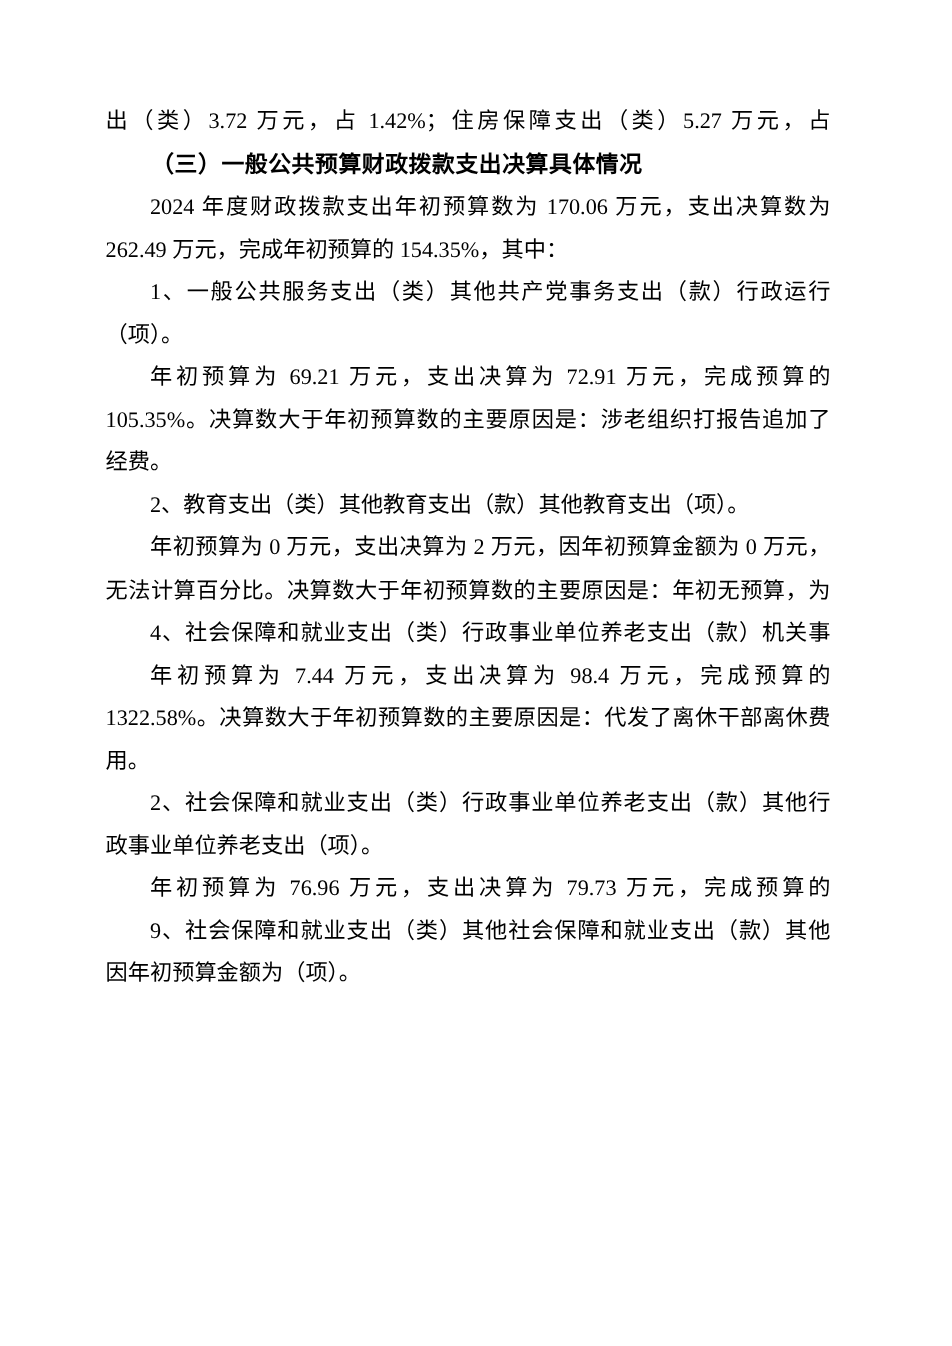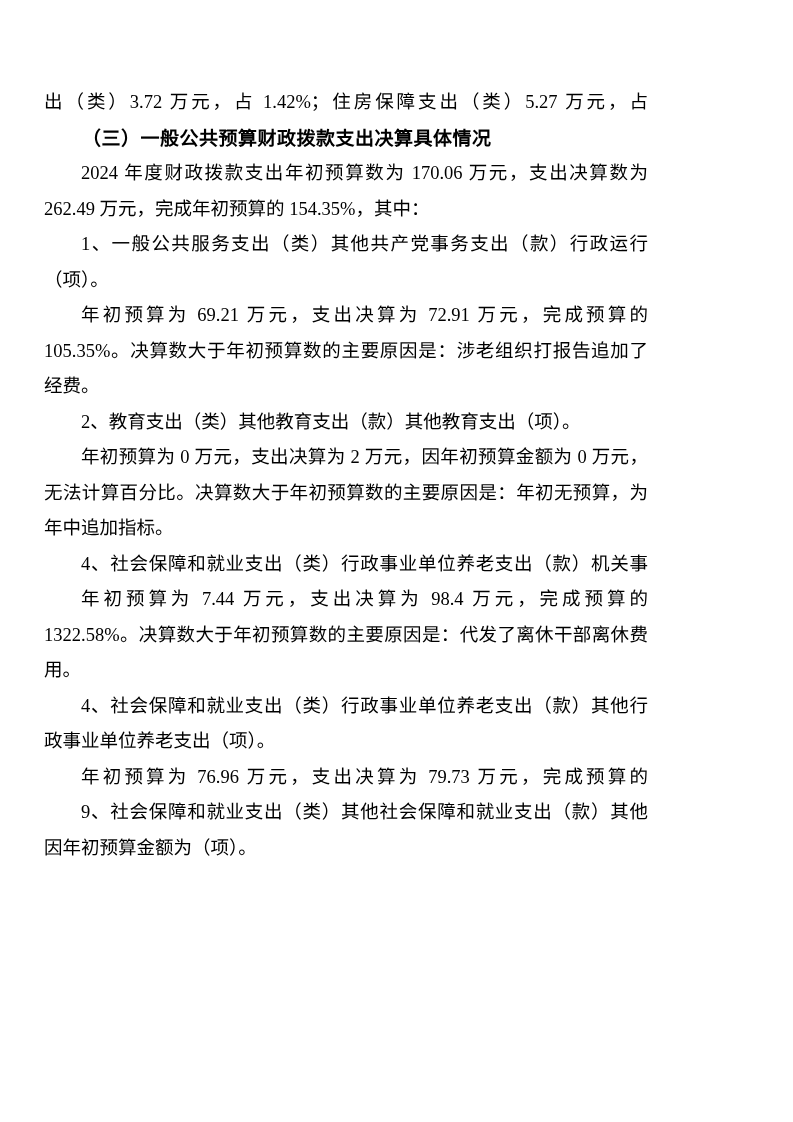--- a/index.html
+++ b/index.html
@@ -10,42 +10,42 @@
     width: 793px;
     height: 1122px;
     overflow: hidden;
     font-family: "Liberation Serif", "DejaVu Serif", serif;
   }
   .page {
     position: relative;
     width: 793px;
     height: 1122px;
     box-sizing: border-box;
-    padding: 85px 93px 0 44px;
+    padding: 85px 93px 0 88px;
   }
   .doc-content {
     width: 604px;
   }
   .line {
     height: 35.5px;
     line-height: 35.5px;
     font-size: 18.5px;
     overflow: hidden;
     text-align: justify;
     text-align-last: left;
     white-space: normal;
   }
   .line.full {
     text-align-last: justify;
   }
   .line.indent {
     text-indent: 2em;
   }
   .line.heading {
-    font-family: Liberation Serif, serif;
+    font-family: Liberation Mono, monospace;
     font-weight: 700;
     font-size: 19px;
     letter-spacing: 0.5px;
   }
 </style>
 </head>
 <body style="background: rgb(255, 255, 255); color: rgb(0, 0, 0);">
 
 <div class="page">
   <div class="doc-content" id="doc-content">
@@ -54,24 +54,23 @@
       <div class="line indent full">2024 年度财政拨款支出年初预算数为 170.06 万元，支出决算数为</div>
       <div class="line">262.49 万元，完成年初预算的 154.35%，其中：</div>
       <div class="line indent full">1、一般公共服务支出（类）其他共产党事务支出（款）行政运行</div>
       <div class="line">（项）。</div>
       <div class="line indent full">年初预算为 69.21 万元，支出决算为 72.91 万元，完成预算的</div>
       <div class="line full">105.35%。决算数大于年初预算数的主要原因是：涉老组织打报告追加了</div>
       <div class="line">经费。</div>
       <div class="line indent">2、教育支出（类）其他教育支出（款）其他教育支出（项）。</div>
       <div class="line indent full">年初预算为 0 万元，支出决算为 2 万元，因年初预算金额为 0 万元，</div>
       <div class="line full">无法计算百分比。决算数大于年初预算数的主要原因是：年初无预算，为</div>
-      <div class="line">年中追加指标。</div>
       <div class="line indent full">4、社会保障和就业支出（类）行政事业单位养老支出（款）机关事</div>
       <div class="line indent full">年初预算为 7.44 万元，支出决算为 98.4 万元，完成预算的</div>
       <div class="line full">1322.58%。决算数大于年初预算数的主要原因是：代发了离休干部离休费</div>
       <div class="line">用。</div>
-      <div class="line indent full">4、社会保障和就业支出（类）行政事业单位养老支出（款）其他行</div>
+      <div class="line indent full">2、社会保障和就业支出（类）行政事业单位养老支出（款）其他行</div>
       <div class="line">政事业单位养老支出（项）。</div>
       <div class="line indent full">年初预算为 76.96 万元，支出决算为 79.73 万元，完成预算的</div>
       <div class="line indent full">9、社会保障和就业支出（类）其他社会保障和就业支出（款）其他</div>
       <div class="line">因年初预算金额为（项）。</div>
     </div>
 </div>
 
 </body></html>

